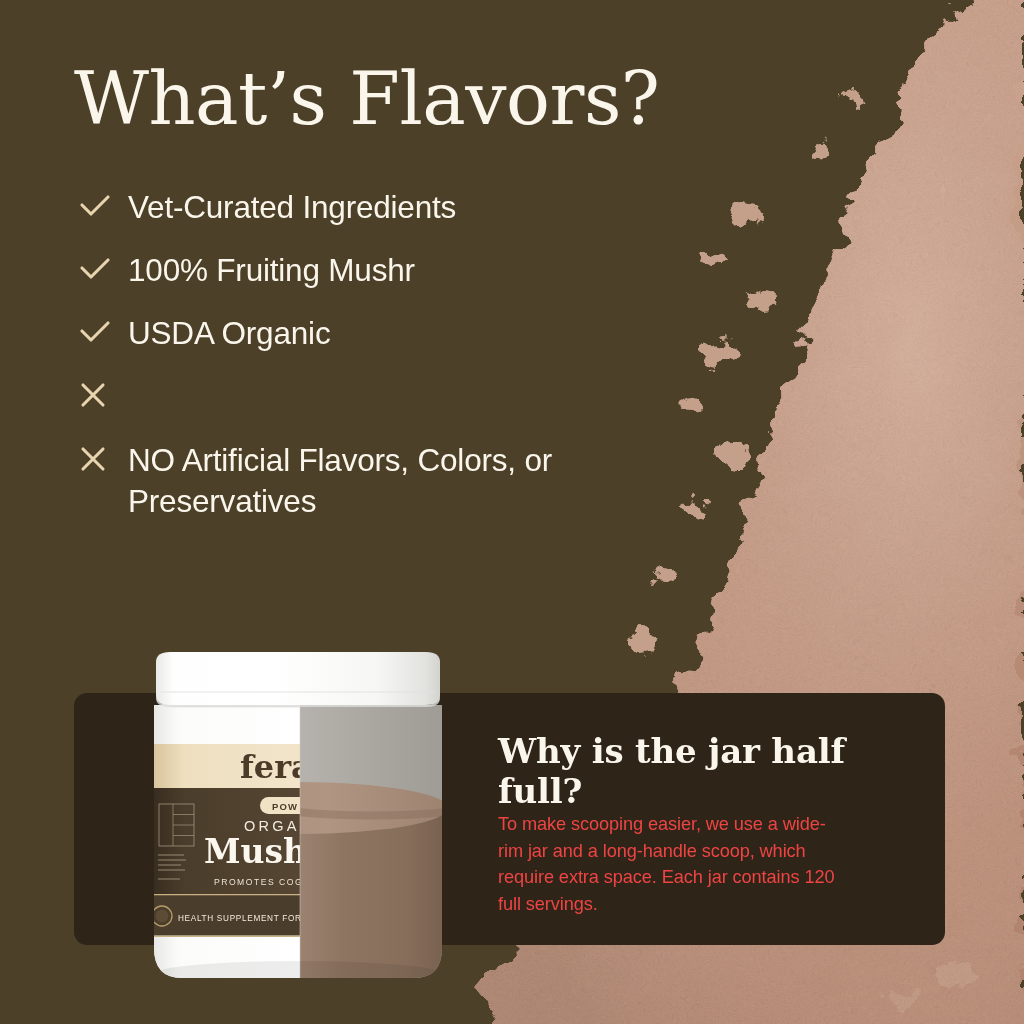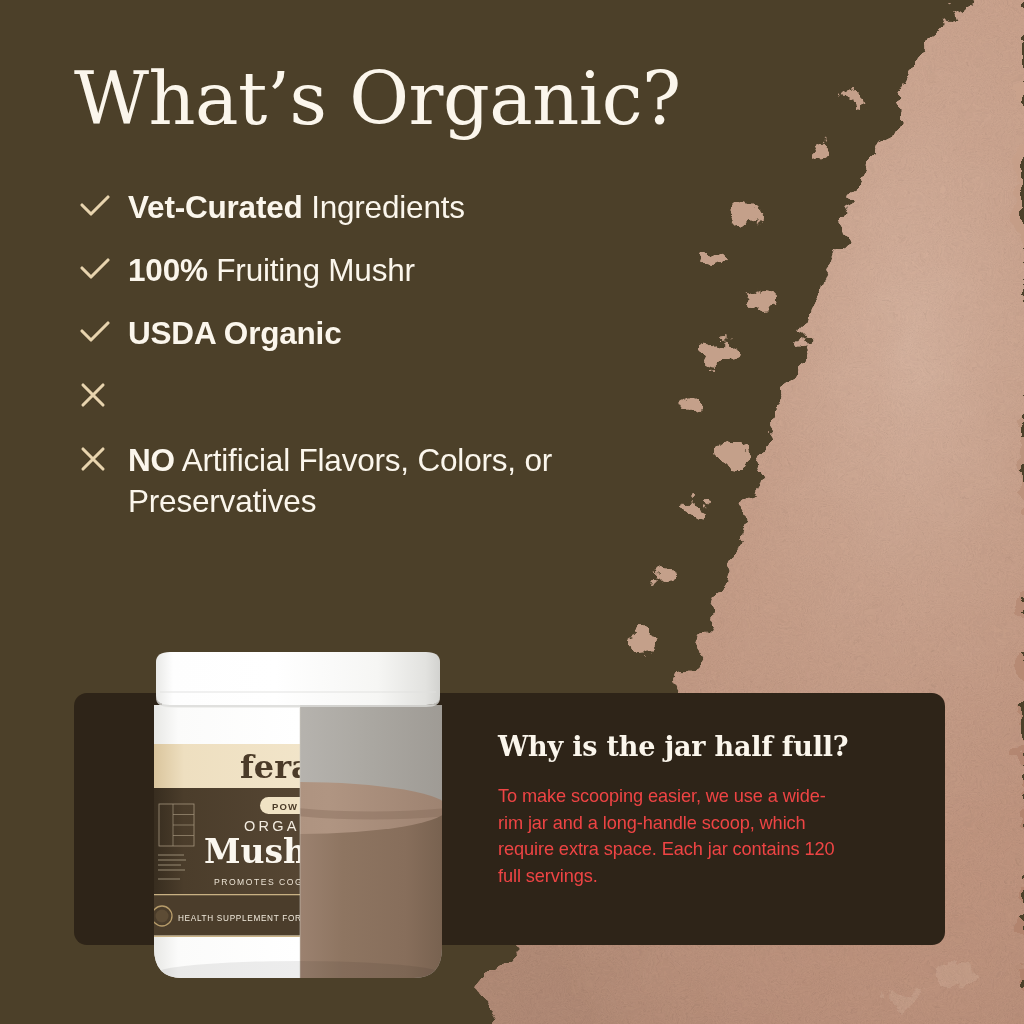--- a/index.html
+++ b/index.html
@@ -63,43 +63,43 @@
   .feat-mark svg { display:block; }
 
   .feat-text {
     font-size:31.5px;
     line-height:1.30;
     color:#fbf6ec;
     font-weight:400;
     letter-spacing:-0.2px;
     padding-top:1px;
   }
-  .feat-text b { font-weight:700; }
+  .feat-text b { font-weight:400; }
 
   
   #info-card {
     position:absolute;
     left:74px; top:693px;
     width:871px; height:252px;
     background:#2e2418;
     border-radius:13px;
   }
 
   #card-text {
     position:absolute;
     left:424px; top:38px;
     width:400px;
   }
   #card-heading {
     font-family:"DejaVu Serif", "Liberation Serif", serif;
     font-weight:700;
-    font-size:27px;
+    font-size:34px;
     color:#fbf6ec;
     letter-spacing:-0.2px;
-    margin-bottom:21px;
+    margin-bottom:0;
   }
   #card-body {
     font-size:18.2px;
     line-height:1.46;
     color:#ef4444;
     letter-spacing:-0.1px;
     max-width:350px;
   }
 
   
@@ -189,21 +189,21 @@
 
       <g filter="url(#lumpy)" opacity="0.5">
         <path d="M1024,-40 L1024,1064 L470,1064 L500,960 L560,880 L620,800
                  L660,730 L700,650 L730,560 L760,470 L790,380 L815,300
                  L845,220 L880,140 L920,60 L960,0 Z" fill="#c9a18c" filter="url(#grain)"></path>
       </g>
     </g>
   </svg>
 </div>
 
-<h1 id="headline">What’s Organic?</h1>
+<h1 id="headline">What’s Flavors?</h1>
 
 <div id="feature-list">
 
   <div class="feat-row">
     <span class="feat-mark">
       <svg width="30" height="24" viewBox="0 0 30 24">
           <path d="M2 11 L11 20 L28 3" fill="none" stroke="#e8d4ae" stroke-width="3.1" stroke-linecap="round" stroke-linejoin="round"></path>
         </svg>
     </span>
     <span class="feat-text"><b>Vet-Curated</b><span> Ingredients</span></span>

